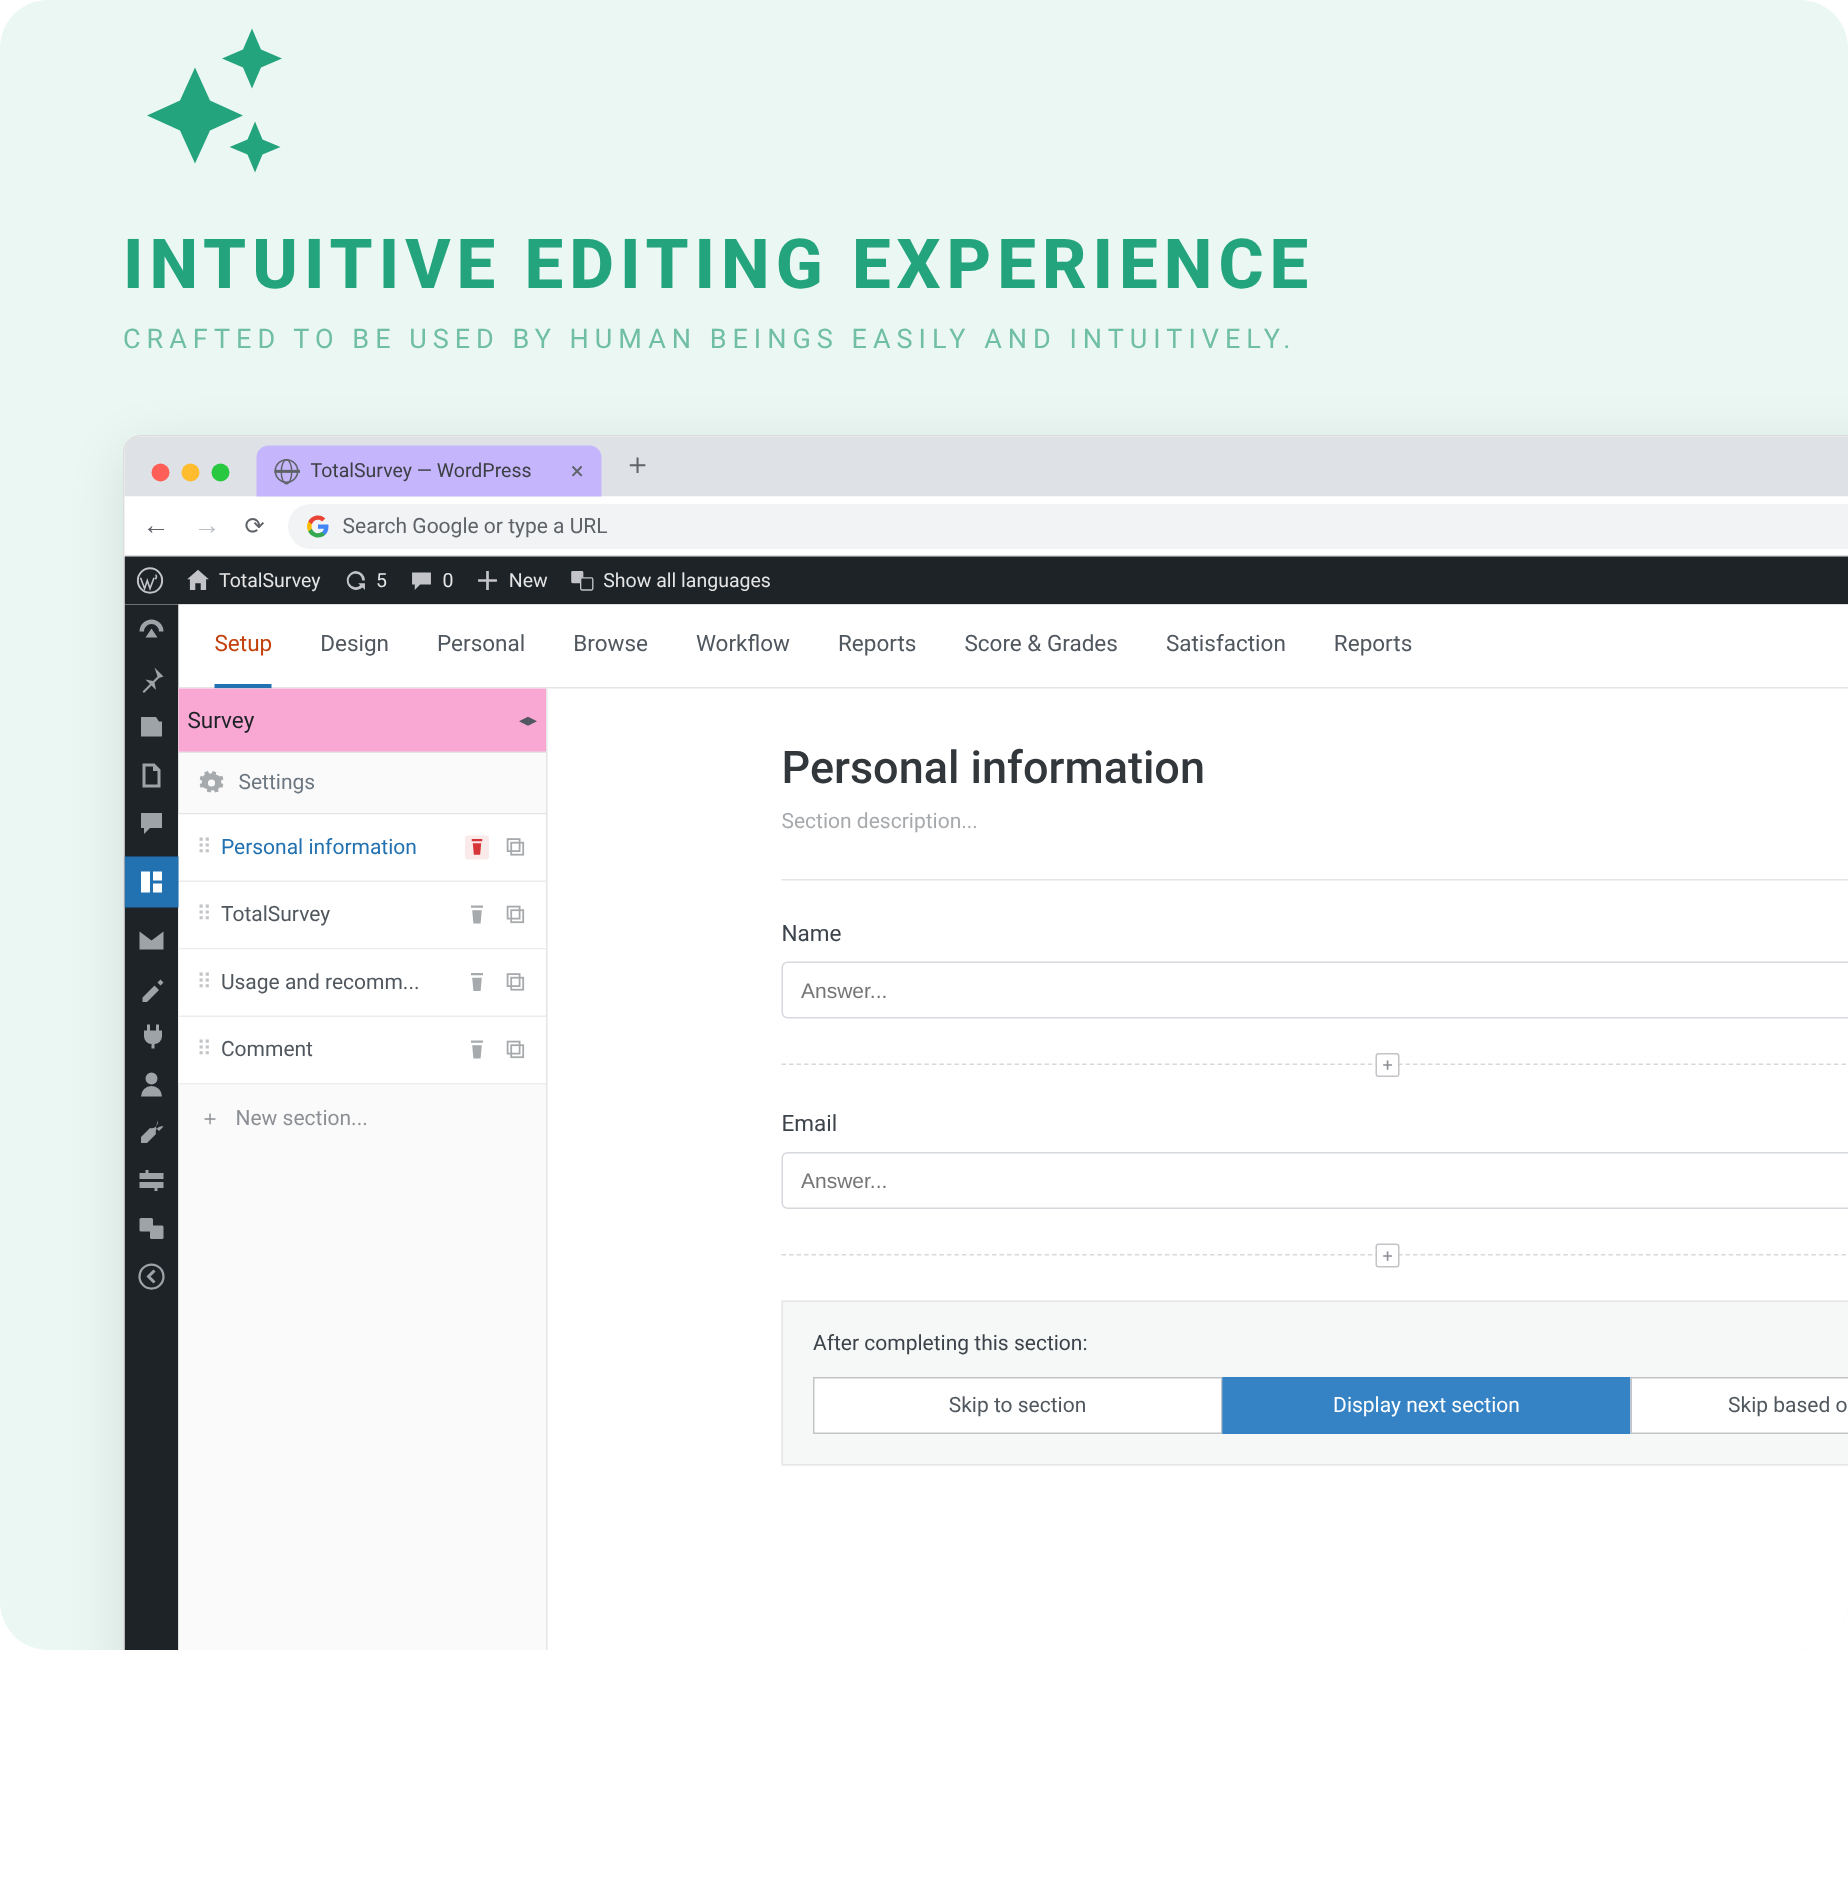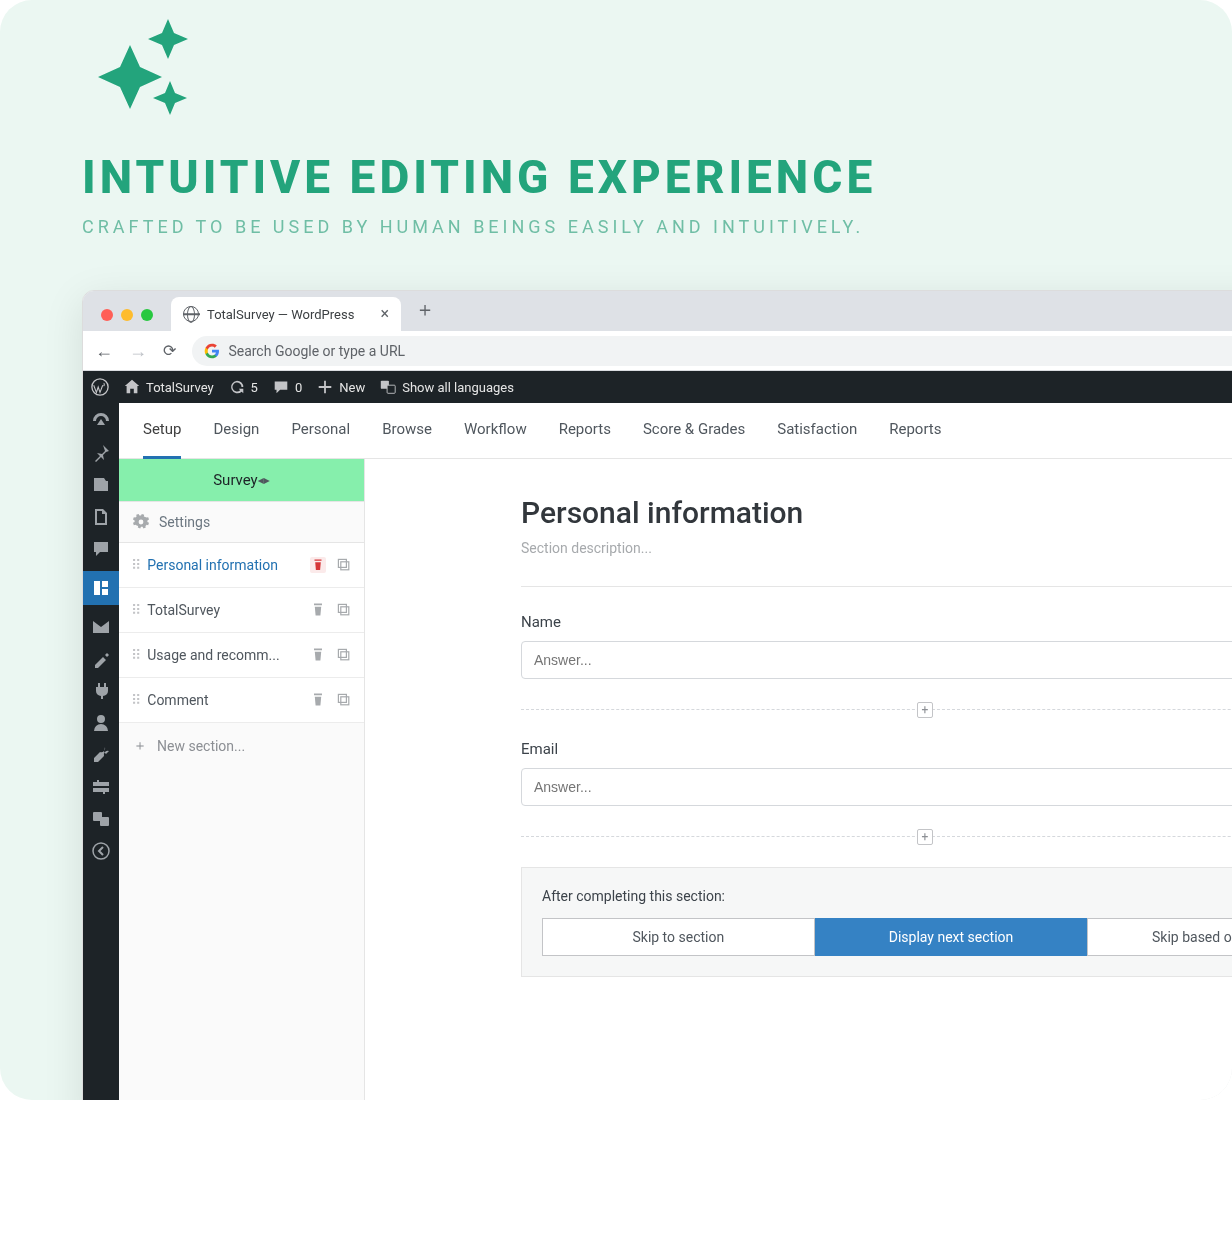--- a/index.html
+++ b/index.html
@@ -11,21 +11,21 @@
 .promo-sub { font-size: 18px; letter-spacing: 4px; color: #6fbea5; padding: 12px 0 0 82px; }
 
 .browser-window { position: absolute; left: 82px; top: 290px; width: 1300px; background: #fff; border-radius: 12px 12px 0 0; border: 1px solid #dcdcdc; box-shadow: 0 10px 40px rgba(0,0,0,0.1); overflow: hidden; }
 
 .tab-strip { background: #dee1e6; height: 40px; display: flex; align-items: flex-end; padding: 0 10px; }
 .traffic-lights { display: flex; gap: 8px; align-items: center; padding: 0 12px 10px 8px;}
 .dot { width: 12px; height: 12px; border-radius: 50%; }
 .dot.red { background: #ff5f57; }
 .dot.yellow { background: #febc2e; }
 .dot.green { background: #28c840; }
-.browser-tab { background: #ffffff; border-radius: 8px 8px 0 0; height: 34px; padding: 0 12px; display: flex; align-items: center; gap: 8px; font-size: 13px; color: #3c4043; margin-left: 6px; width: 230px; position: relative;}
+.browser-tab { background: #c4b5fd; border-radius: 8px 8px 0 0; height: 34px; padding: 0 12px; display: flex; align-items: center; gap: 8px; font-size: 13px; color: #3c4043; margin-left: 6px; width: 230px; position: relative;}
 .globe { width: 16px; height: 16px; border: 1.5px solid #5f6368; border-radius: 50%; position: relative; }
 .globe::before { content: ""; position: absolute; left: 50%; top: -1.5px; bottom: -1.5px; width: 6px; border: 1.5px solid #5f6368; border-radius: 50%; transform: translateX(-50%);}
 .globe::after { content: ""; position: absolute; top: 50%; left: -1.5px; right: -1.5px; height: 1.5px; background: #5f6368; transform: translateY(-50%);}
 .tab-close { margin-left: auto; color: #5f6368; font-size: 16px; line-height: 1;}
 .new-tab { color: #5f6368; font-size: 20px; padding: 0 0 8px 14px; }
 
 .url-bar { background: #fff; height: 40px; display: flex; align-items: center; padding: 0 12px; gap: 16px; border-bottom: 1px solid #dadce0;}
 .nav-arrow { color: #5f6368; font-size: 18px; }
 .nav-arrow.fwd { color: #bdc1c6; }
 .reload { color: #5f6368; font-size: 16px; }
@@ -39,25 +39,25 @@
 .app-body { display: flex; background: #f0f0f1; height: 720px;}
 .wp-sidebar { background: #1d2327; width: 36px; display: flex; flex-direction: column; align-items: center; gap: 12px; padding-top: 8px;}
 .wp-sidebar .ic { width: 20px; height: 20px; fill: #9ea3a8; }
 .wp-sidebar .ic.active-wrap { background: #2271b1; width: 36px; height: 34px; display:flex; align-items:center; justify-content:center; position:relative;}
 .wp-sidebar .ic.active-wrap::after{content:"";position:absolute;right:-8px;top:50%;transform:translateY(-50%);border:8px solid transparent;border-left-color:#2271b1;}
 .wp-sidebar .ic.active-wrap svg{fill:#fff;}
 
 .content-area { flex: 1; background: #fff; display: flex; flex-direction: column; }
 .survey-tabs { display: flex; gap: 32px; padding: 0 24px; border-bottom: 1px solid #e5e5e5; height: 56px; align-items: center; font-size: 15px; color: #50575e;}
 .survey-tabs .st { cursor: pointer; height: 56px; display: flex; align-items: center; border-bottom: 3px solid transparent; }
-.survey-tabs .st.active { color: #404040; border-bottom-color: #2271b1; }
+.survey-tabs .st.active { color: #c2410c; border-bottom-color: #2271b1; }
 
 .editor-row { display: flex; flex: 1; }
 .section-panel { width: 246px; border-right: 1px solid #e5e5e5; background: #fafafa; }
-.panel-head { display: flex; align-items: center; justify-content: center; padding: 12px 16px; font-size: 15px; color: #1d2327; border-bottom: 1px solid #e5e5e5; background:#86efac;}
+.panel-head { display: flex; align-items: center; justify-content: space-between; padding: 12px 6px; font-size: 15px; color: #1d2327; border-bottom: 1px solid #e5e5e5; background:#f9a8d4;}
 .panel-sub { display: flex; align-items: flex-start; gap: 10px; padding: 12px 14px; color: #6c7781; font-size: 14px; border-bottom: 1px solid #e5e5e5;}
 .section-item { display: flex; align-items: center; gap: 8px; padding: 14px 12px; font-size: 14px; color: #50575e; border-bottom: 1px solid #ececec; background:#fff;}
 .section-item.active { color: #2271b1; }
 .drag-dots { color: #c3c4c7; letter-spacing: -2px; font-size: 14px; line-height: 0.6;}
 .sec-actions { margin-left: auto; display: flex; gap: 10px; }
 .mini-ic { width: 16px; height: 16px; fill: #a7aaad;}
 .mini-ic.danger { fill: #d63638; background:#fbeaea; padding:1px; border-radius:2px;}
 .new-section { display: flex; align-items: center; gap: 10px; padding: 14px; color: #8c8f94; font-size: 14px;}
 
 .canvas { flex: 1; padding: 36px 0 0 156px; }

